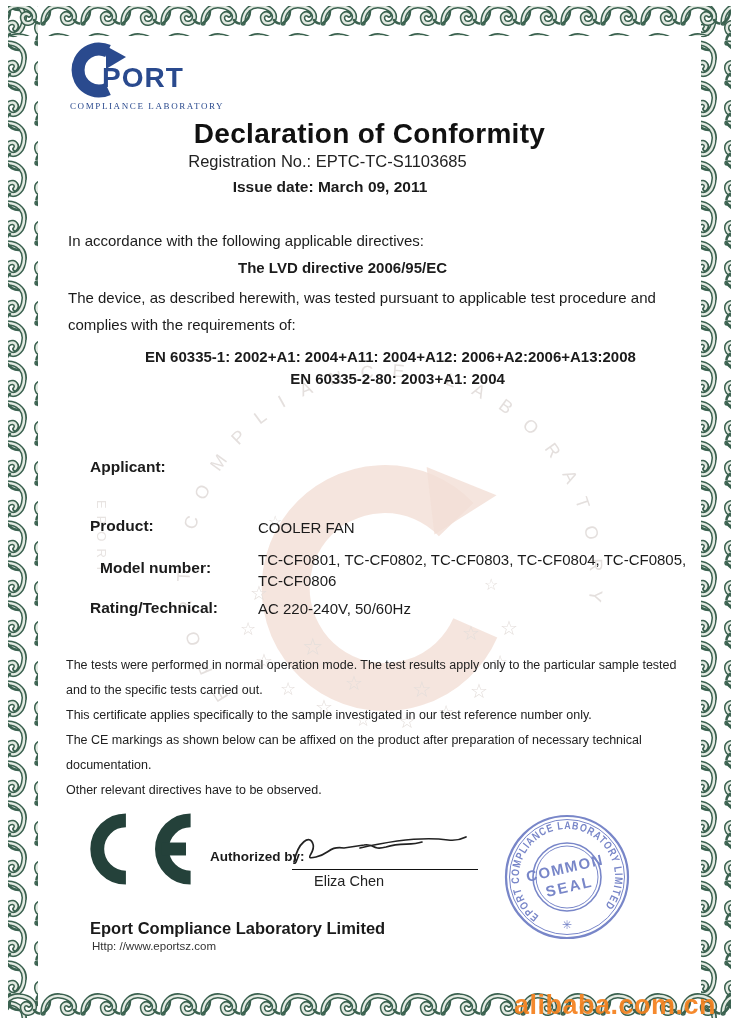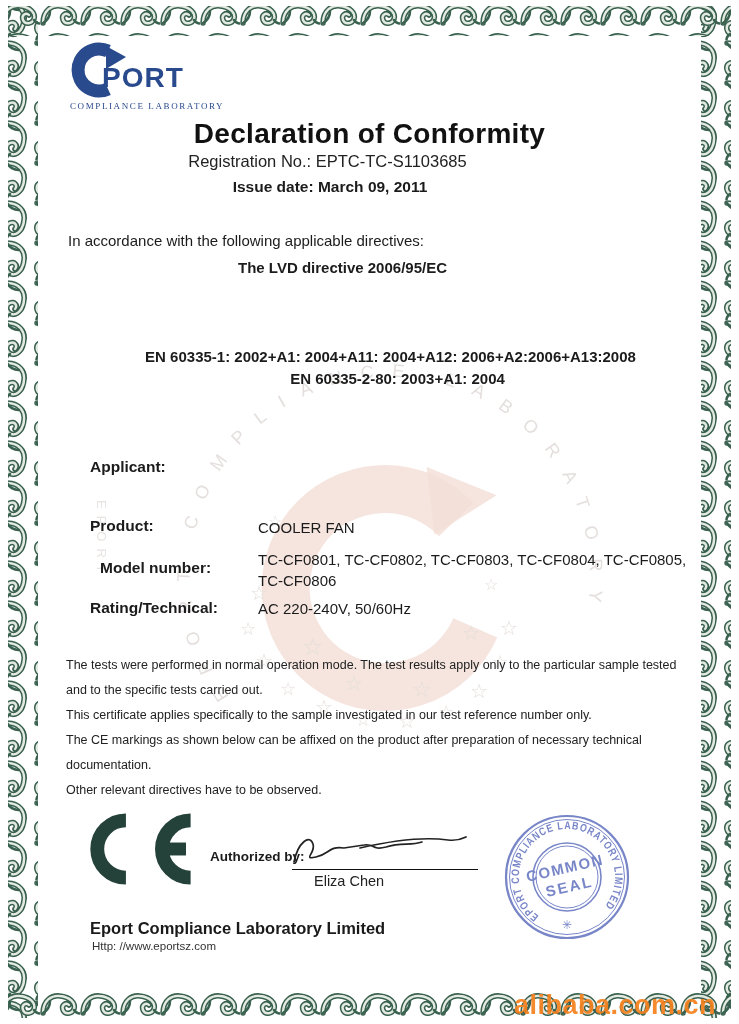--- a/index.html
+++ b/index.html
@@ -145,20 +145,21 @@
       </svg>
       <div id="logo-tagline">COMPLIANCE LABORATORY</div>
     </div>
 
     <div id="title" class="abs">Declaration of Conformity</div>
     <div id="registration" class="abs">Registration No.: EPTC-TC-S1103685</div>
     <div id="issue-date" class="abs">Issue date: March 09, 2011</div>
 
     <div id="intro" class="abs">In accordance with the following applicable directives:</div>
     <div id="directive" class="abs">The LVD directive 2006/95/EC</div>
+    <div id="device-statement" class="abs">The device, as described herewith, was tested pursuant to applicable test procedure and complies with the requirements of:</div>
     <div id="standard-1" class="abs standard">EN 60335-1: 2002+A1: 2004+A11: 2004+A12: 2006+A2:2006+A13:2008</div>
     <div id="standard-2" class="abs standard">EN 60335-2-80: 2003+A1: 2004</div>
 
     <div id="applicant-label" class="abs fld-label">Applicant:</div>
 
     <div id="product-label" class="abs fld-label">Product:</div>
     <div id="product-value" class="abs fld-value">COOLER FAN</div>
 
     <div id="model-label" class="abs fld-label">Model number:</div>
     <div id="model-value" class="abs fld-value">TC-CF0801, TC-CF0802, TC-CF0803, TC-CF0804, TC-CF0805, TC-CF0806</div>

